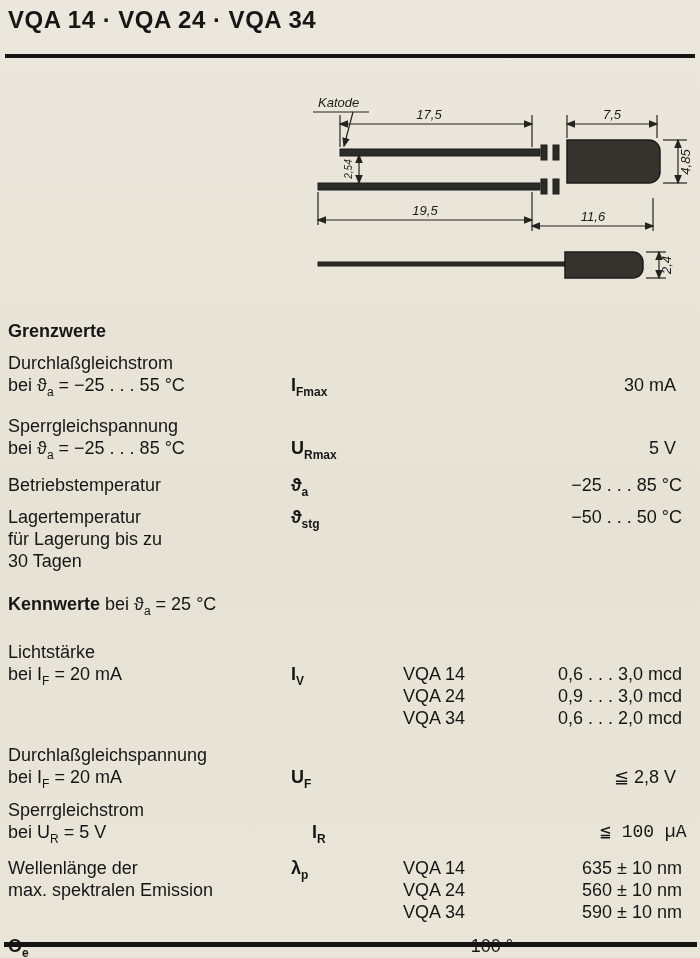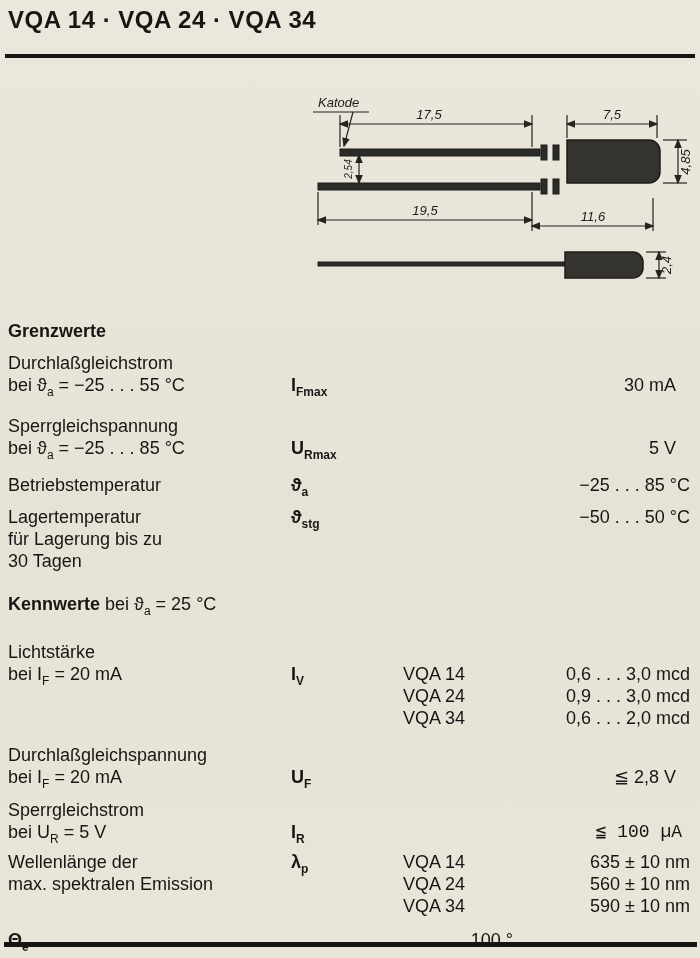--- a/index.html
+++ b/index.html
@@ -33,27 +33,27 @@
   #sec-grenzwerte { top: 320px; }
   #sec-kennwerte { top: 593px; }
   h2.heading { margin: 0 0 10px 0; font-size: 18px; line-height: 22px; font-weight: 700; }
   #sec-kennwerte h2.heading { margin-bottom: 24px; font-weight: 400; }
   #sec-kennwerte h2.heading b { font-weight: 700; }
 
   .row { display: grid; grid-template-columns: 283px 112px 134px 1fr; align-items: start; }
   .c-sym { font-weight: 700; }
   sub { font-size: 12px; line-height: 1; }
   .ssub { font-weight: 700; }
-  .c-val { text-align: right; padding-right: 10px; white-space: nowrap; }
+  .c-val { text-align: right; padding-right: 18px; white-space: nowrap; }
   .c-val.short { padding-right: 24px; }
   .c-val.short2 { padding-right: 18px; font-family: Liberation Mono, monospace; }
   .align2 .c-sym, .align2 .c-type, .align2 .c-val { padding-top: 22px; }
   .mb17 { margin-bottom: 17px; } .mb14 { margin-bottom: 14px; }
   .mb8  { margin-bottom: 8px; }  .mb15 { margin-bottom: 15px; }
-  .mb10 { margin-bottom: 10px; } .mb6  { margin-bottom: 6px; }
+  .mb10 { margin-bottom: 10px; } .mb6  { margin-bottom: 12px; gap: 21px; }
   .mb12 { margin-bottom: 12px; }
 </style>
 </head>
 <body>
 
 <div class="page">
 
   <h1 class="title">VQA 14 · VQA 24 · VQA 34</h1>
   <div class="rule top"></div>
 

